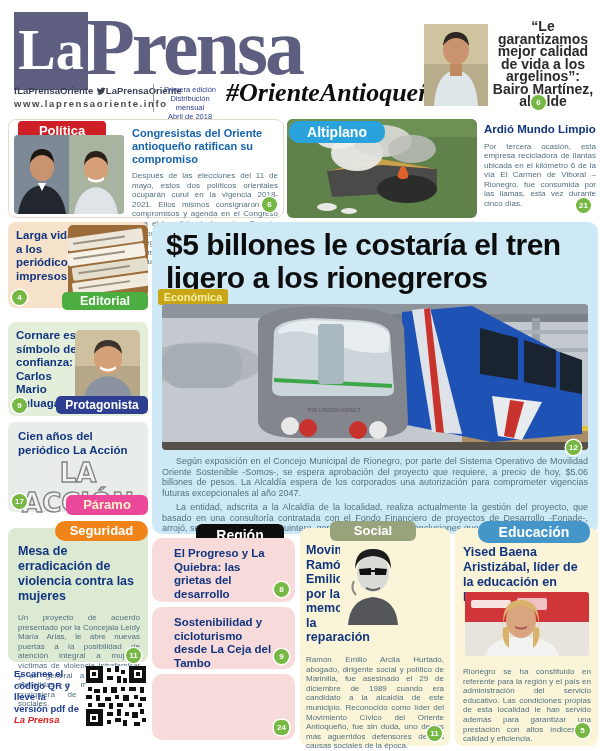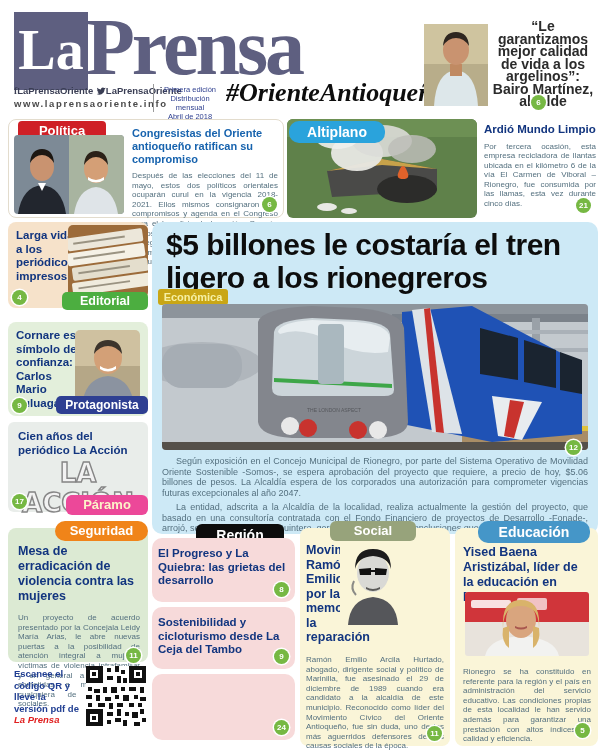--- a/index.html
+++ b/index.html
@@ -95,21 +95,21 @@
     border-radius:3px; font-size:11px; line-height:16px; color:#f6f0a3; }
   .econ-photo { left:162px; top:304px; width:426px; height:146px; border-radius:4px; overflow:hidden; }
   .econ-body { left:162px; top:456px; width:426px; font-size:9px; line-height:10.5px;
     color:#54707f; text-align:justify; }
   .econ-body p { text-indent:14px; margin-bottom:4px; }
 
   
   .region-badge { left:196px; top:524px; width:88px; height:22px; background:#0d0d0d;
     border-radius:6px; font-size:14px; line-height:22px; }
   .rcard { position:absolute; left:152px; width:143px; background:#f7dada; border-radius:10px; }
-  .rcard .t-navy { margin:9px 6px; font-size:11.5px; line-height:13.5px; }
+  .rcard .t-navy { margin:9px 22px; font-size:11.5px; line-height:13.5px; }
   .social-card { left:300px; top:528px; width:150px; height:218px; background:#faf5d8; }
   .social-badge { left:330px; top:521px; width:86px; height:20px; background:#97a37b;
     border-radius:6px; font-size:13px; line-height:20px; }
   .social-title { left:306px; top:543px; width:76px; font-size:12.5px; line-height:14.5px; }
   .social-photo { left:340px; top:541px; width:66px; height:84px; }
   .social-body { left:306px; top:650px; width:138px; }
   .edu-card { left:455px; top:528px; width:143px; height:218px; background:#faf5d8; }
   .edu-badge { left:478px; top:521px; width:112px; height:22px; background:#4596c8;
     border-radius:10px; font-size:14px; line-height:22px; }
   .edu-title { left:463px; top:545px; width:128px; font-size:12.5px; line-height:15px; }
@@ -358,21 +358,21 @@
   <div class="badge region-badge">Región</div>
   <div class="rcard" style="top:538px; height:64px;">
     <div class="t-navy">El Progreso y La Quiebra: las grietas del desarrollo</div>
     <div class="pg" style="right:6px; bottom:5px; left:auto; top:auto;">8</div>
   </div>
   <div class="rcard" style="top:607px; height:62px;">
     <div class="t-navy">Sostenibilidad y cicloturismo  desde La Ceja del Tambo</div>
     <div class="pg" style="right:6px; bottom:5px; left:auto; top:auto;">9</div>
   </div>
   <div class="rcard" style="top:674px; height:66px;">
-    <div class="pg" style="right:6px; bottom:5px; left:auto; top:auto;">24</div>
+    <div class="pg" style="right:6px; bottom:5px; left:auto; top:auto;border-radius:6px;">24</div>
   </div>
 
   <div class="card social-card"></div>
   <div class="badge social-badge">Social</div>
   <div class="abs social-title t-navy">Movimiento Ramón Emilio Arcila por la memoria y la reparación</div>
   <div class="abs social-photo">
     <svg width="66" height="84" viewBox="0 0 66 84">
       <rect width="66" height="84" fill="#faf5d8"></rect>
       <path d="M8 84 Q10 58 33 56 Q56 58 58 84 Z" fill="#55565a"></path>
       <ellipse cx="33" cy="32" rx="16" ry="19" fill="#d9d9d5"></ellipse>

